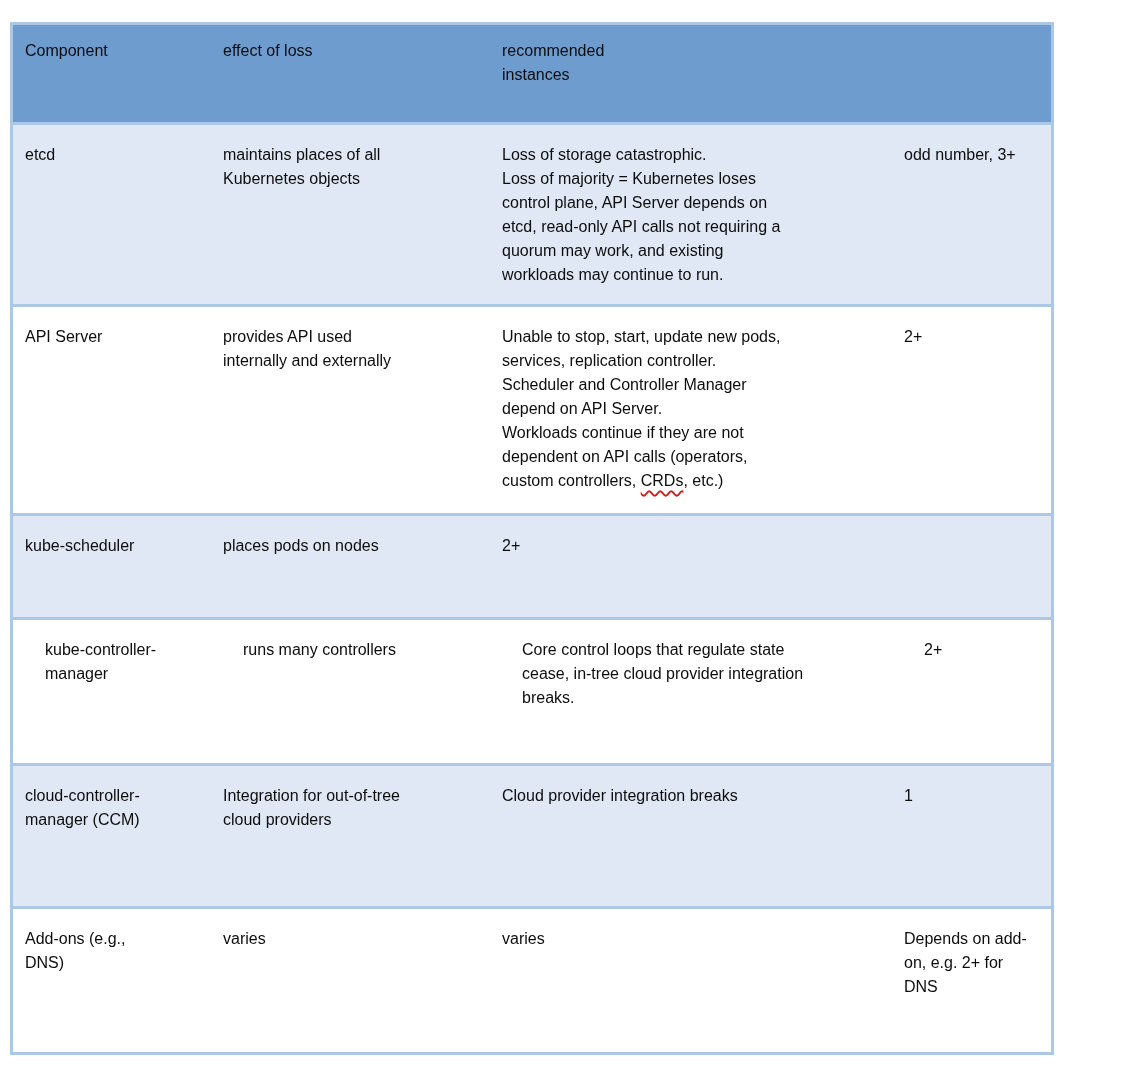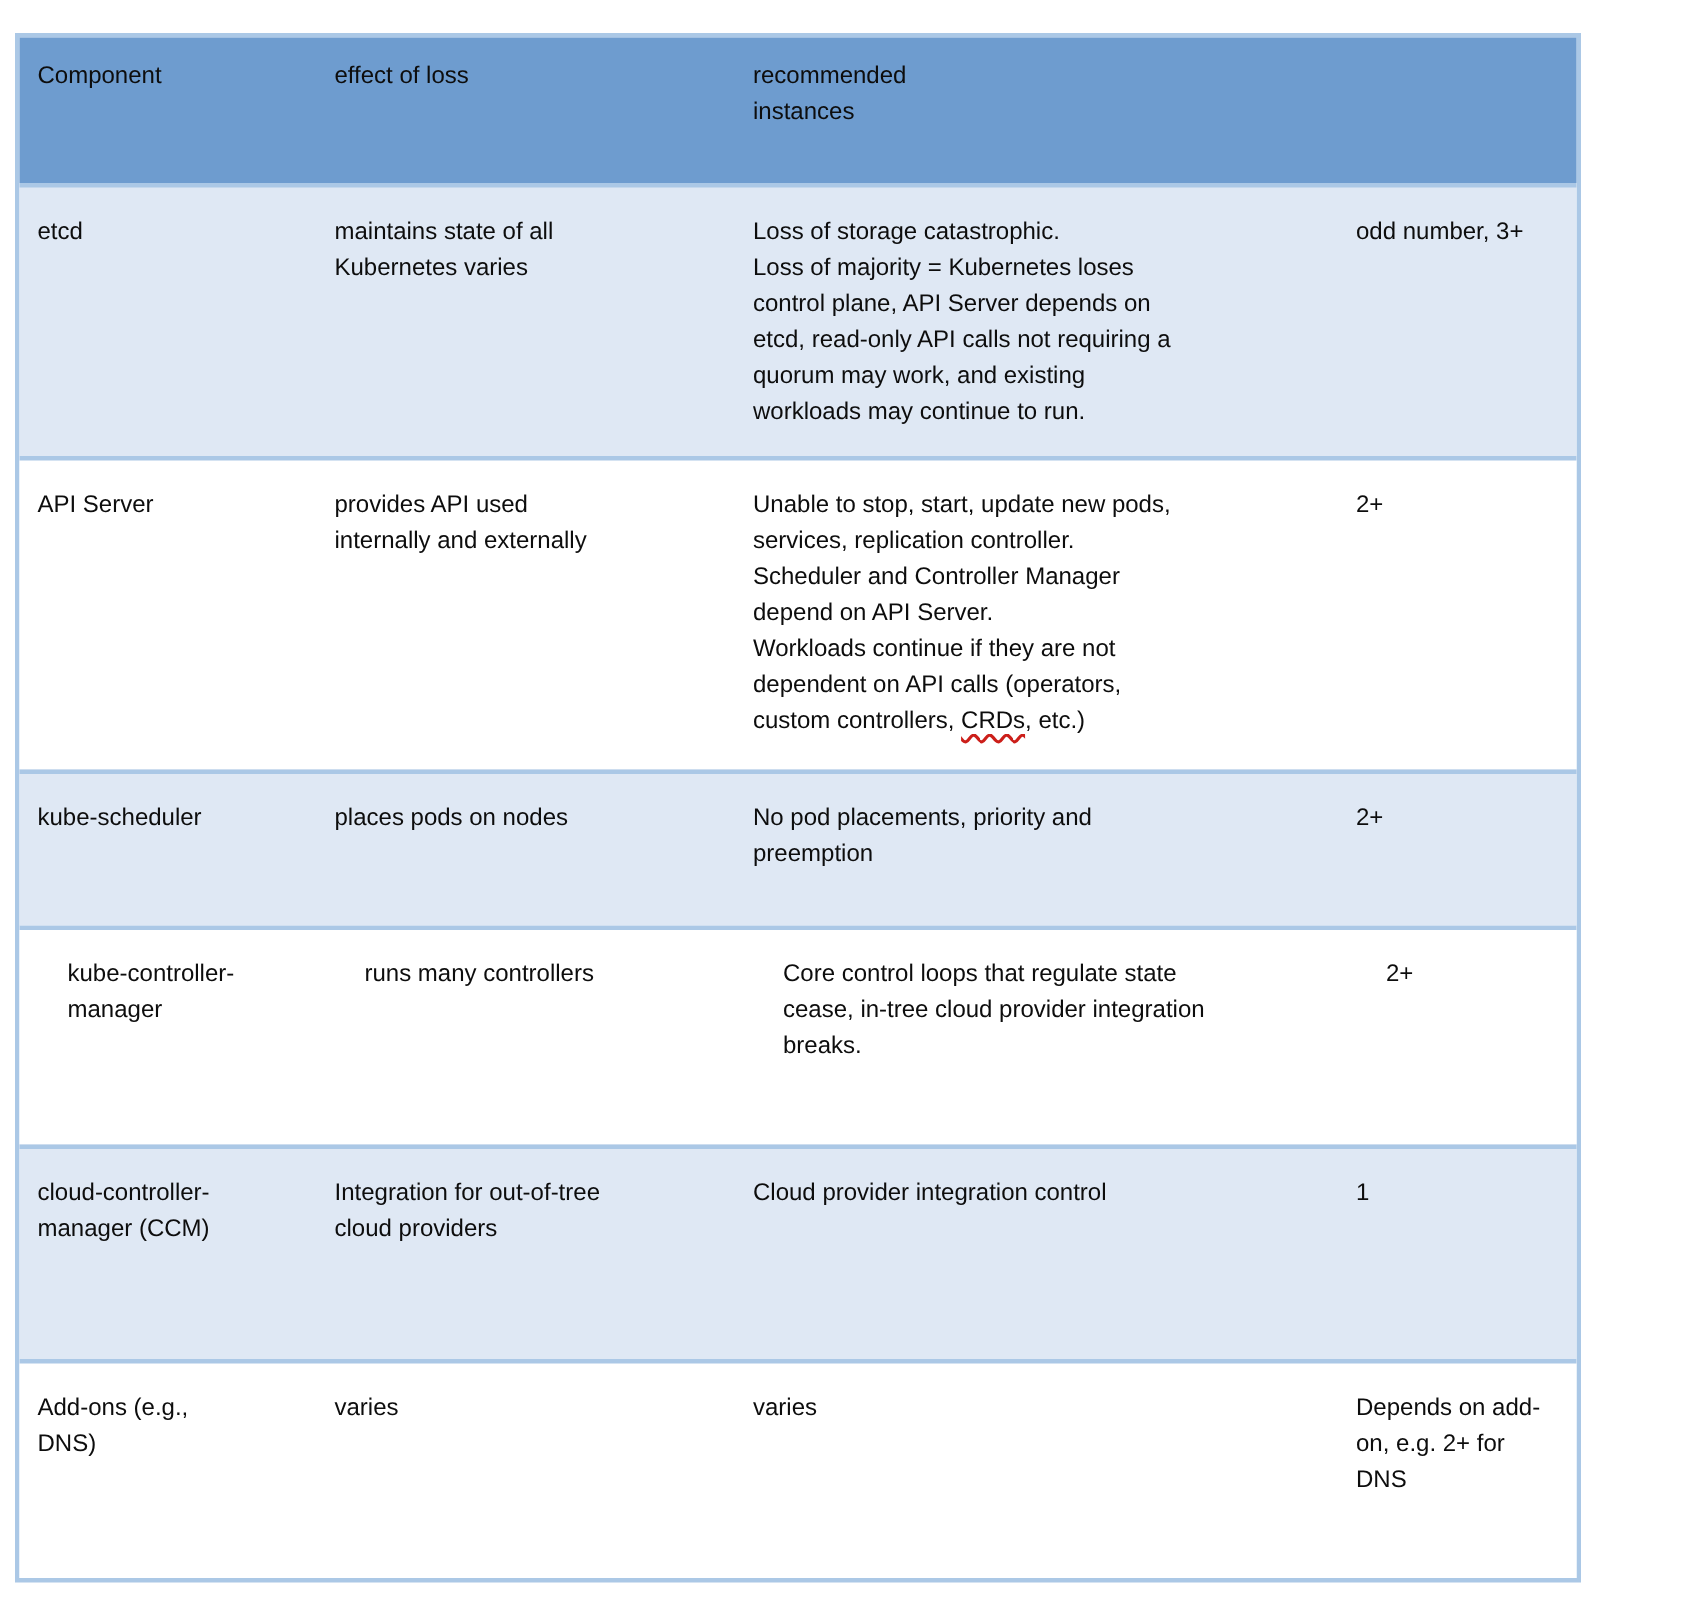--- a/index.html
+++ b/index.html
@@ -88,21 +88,21 @@
     <div class="cell c4">
       <div class="txt">recommended instances</div>
     </div>
   </div>
 
   <div class="row alt r-etcd">
     <div class="cell c1">
       <div class="txt">etcd</div>
     </div>
     <div class="cell c2">
-      <div class="txt">maintains state of all Kubernetes varies</div>
+      <div class="txt">maintains places of all Kubernetes objects</div>
     </div>
     <div class="cell c3">
       <div class="txt">Loss of storage catastrophic.
 Loss of majority = Kubernetes loses control plane, API Server depends on etcd, read-only API calls not requiring a quorum may work, and existing workloads may continue to run.</div>
     </div>
     <div class="cell c4">
       <div class="txt">odd number, 3+</div>
     </div>
   </div>
 
@@ -123,23 +123,20 @@
     </div>
   </div>
 
   <div class="row alt r-sched">
     <div class="cell c1">
       <div class="txt">kube-scheduler</div>
     </div>
     <div class="cell c2">
       <div class="txt">places pods on nodes</div>
     </div>
-    <div class="cell c3">
-      <div class="txt">No pod placements, priority and preemption</div>
-    </div>
     <div class="cell c4">
       <div class="txt">2+</div>
     </div>
   </div>
 
   <div class="row plain r-kcm">
     <div class="cell c1">
       <div class="txt">kube-controller-manager</div>
     </div>
     <div class="cell c2">
@@ -154,21 +151,21 @@
   </div>
 
   <div class="row alt r-ccm">
     <div class="cell c1">
       <div class="txt">cloud-controller-manager (CCM)</div>
     </div>
     <div class="cell c2">
       <div class="txt">Integration for out-of-tree cloud providers</div>
     </div>
     <div class="cell c3">
-      <div class="txt">Cloud provider integration control</div>
+      <div class="txt">Cloud provider integration breaks</div>
     </div>
     <div class="cell c4">
       <div class="txt">1</div>
     </div>
   </div>
 
   <div class="row plain r-addons">
     <div class="cell c1">
       <div class="txt">Add-ons (e.g., DNS)</div>
     </div>

